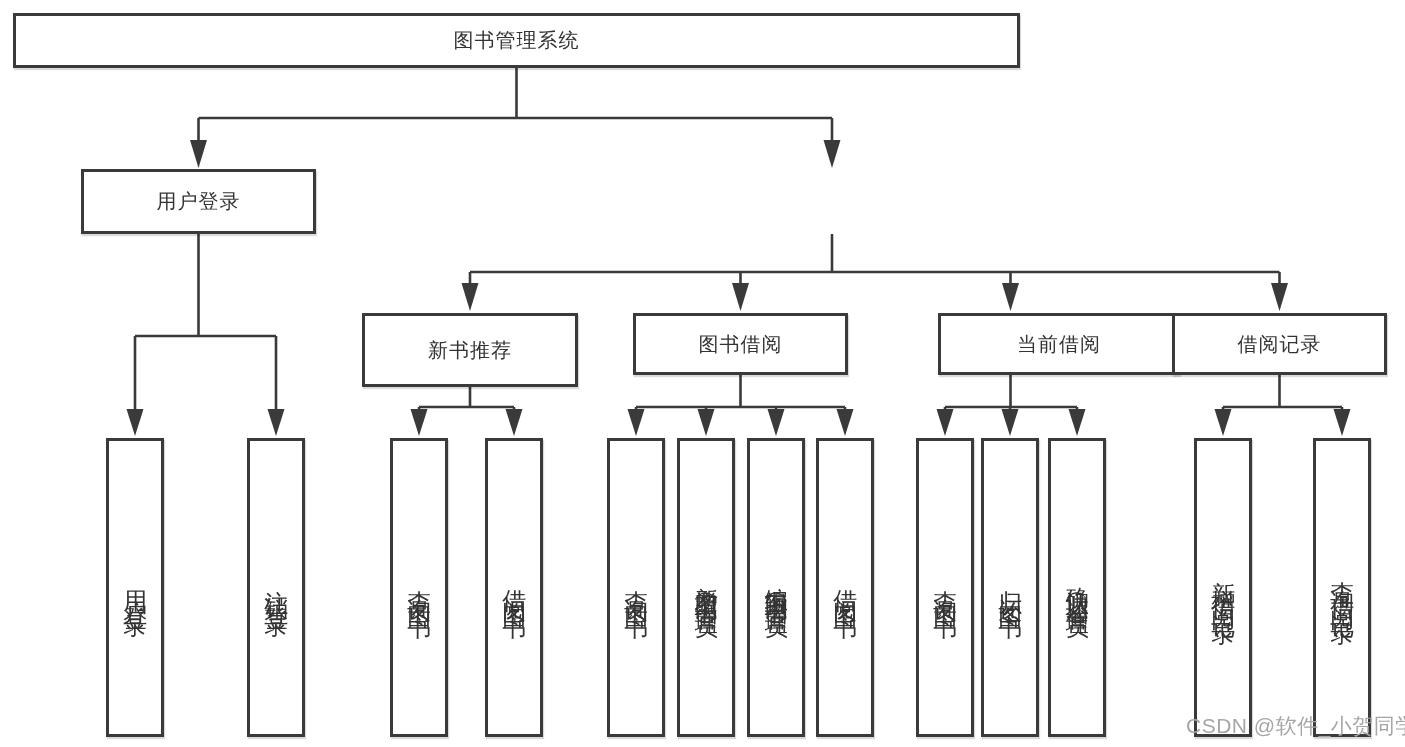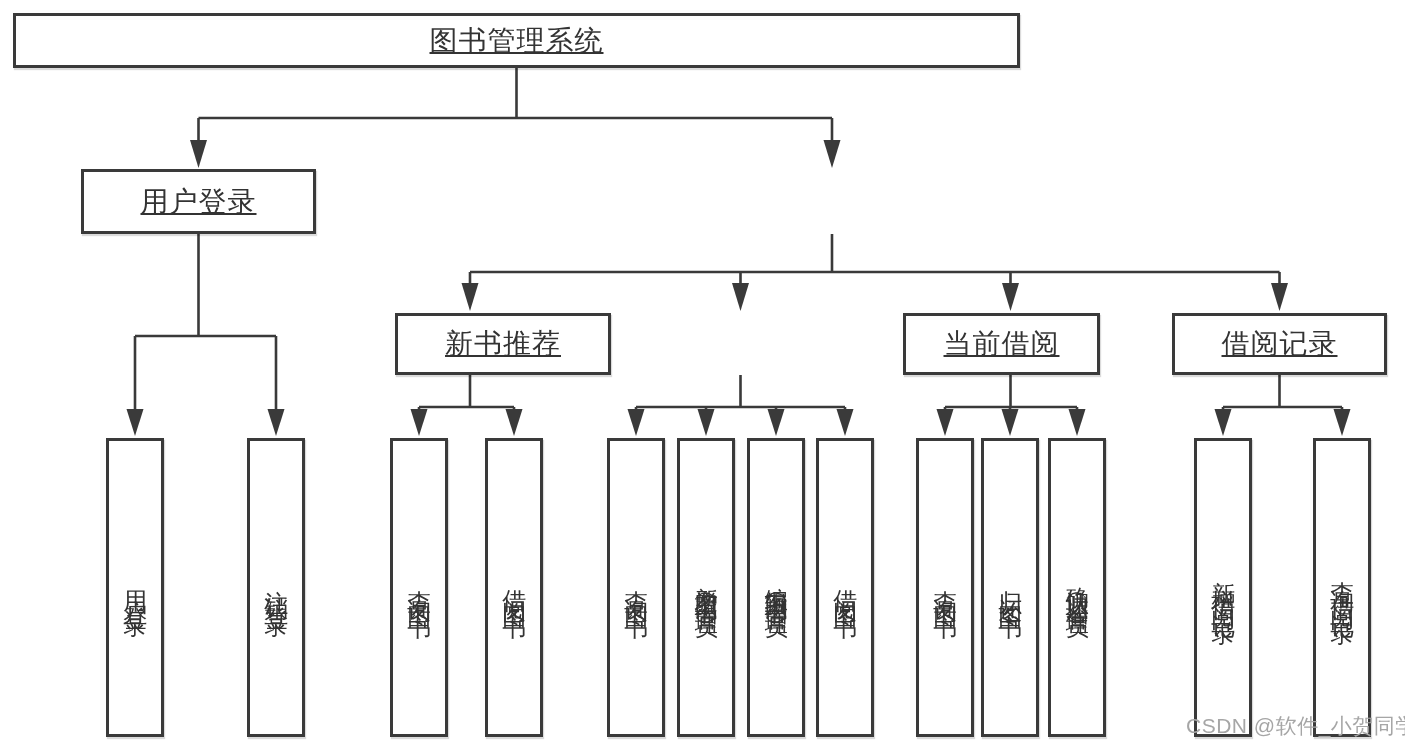--- a/index.html
+++ b/index.html
@@ -6,21 +6,21 @@
   .canvas{
     position:relative;width:1405px;height:747px;background:#fff;overflow:hidden;
     font-family:"Liberation Sans","DejaVu Sans",sans-serif;
   }
   .wires{position:absolute;left:0;top:0;z-index:1;}
   .box{
     position:absolute;box-sizing:border-box;border:3px solid #3a3a3a;background:#fff;
     display:flex;align-items:center;justify-content:center;color:#333;z-index:2;
     box-shadow:1px 2px 1px rgba(0,0,0,0.14);
   }
-  .h{font-size:28px;letter-spacing:1px;white-space:nowrap;text-decoration:underline;}
+  .h{font-size:20px;letter-spacing:1px;white-space:nowrap;}
   .v .vtext{
     writing-mode:vertical-rl;text-orientation:mixed;
     font-size:24px;line-height:1.1;letter-spacing:.35em;white-space:nowrap;
   }
   .v.tight .vtext{font-size:23px;letter-spacing:.18em;}
   .watermark{
     position:absolute;left:1186px;top:712px;z-index:5;
     font-size:21px;color:#a6a6a6;letter-spacing:.5px;white-space:nowrap;
   }
 </style>
@@ -73,24 +73,27 @@
   </svg>
 
   <div class="box h" style="left:13px;top:13px;width:1007px;height:55px;">
     <span>图书管理系统</span>
   </div>
 
   <div class="box h" style="left:81px;top:169px;width:235px;height:65px;">
     <span>用户登录</span>
   </div>
 
-  <div class="box h" style="left:362px;top:313px;width:216px;height:62px;margin-left:33px;">
+  <div class="box h" style="left:362px;top:313px;width:216px;height:74px;">
     <span>新书推荐</span>
   </div>
-  <div class="box h" style="left:903px;top:313px;width:197px;height:62px;">
+  <div class="box h" style="left:633px;top:313px;width:215px;height:62px;">
+    <span>图书借阅</span>
+  </div>
+  <div class="box h" style="left:938px;top:313px;width:242px;height:62px;">
     <span>当前借阅</span>
   </div>
   <div class="box h" style="left:1172px;top:313px;width:215px;height:62px;">
     <span>借阅记录</span>
   </div>
 
   <div class="box v" style="left:106px;top:438px;width:58px;height:299px;">
     <span class="vtext">用户登录</span>
   </div>
   <div class="box v" style="left:247px;top:438px;width:58px;height:299px;">

